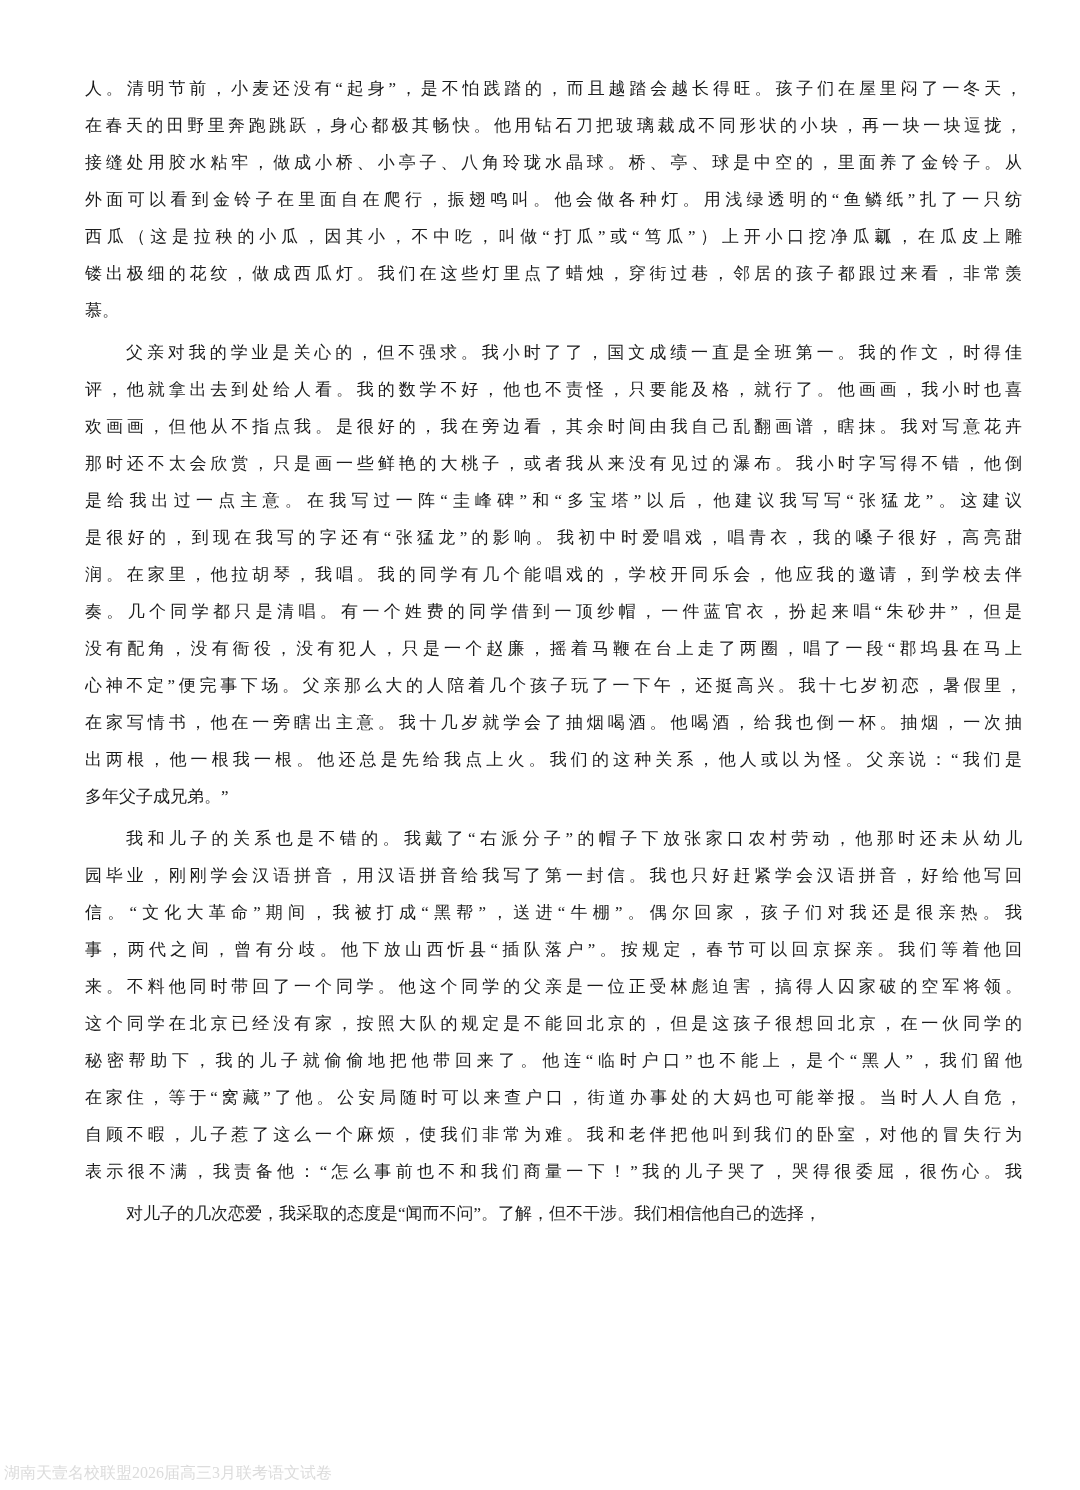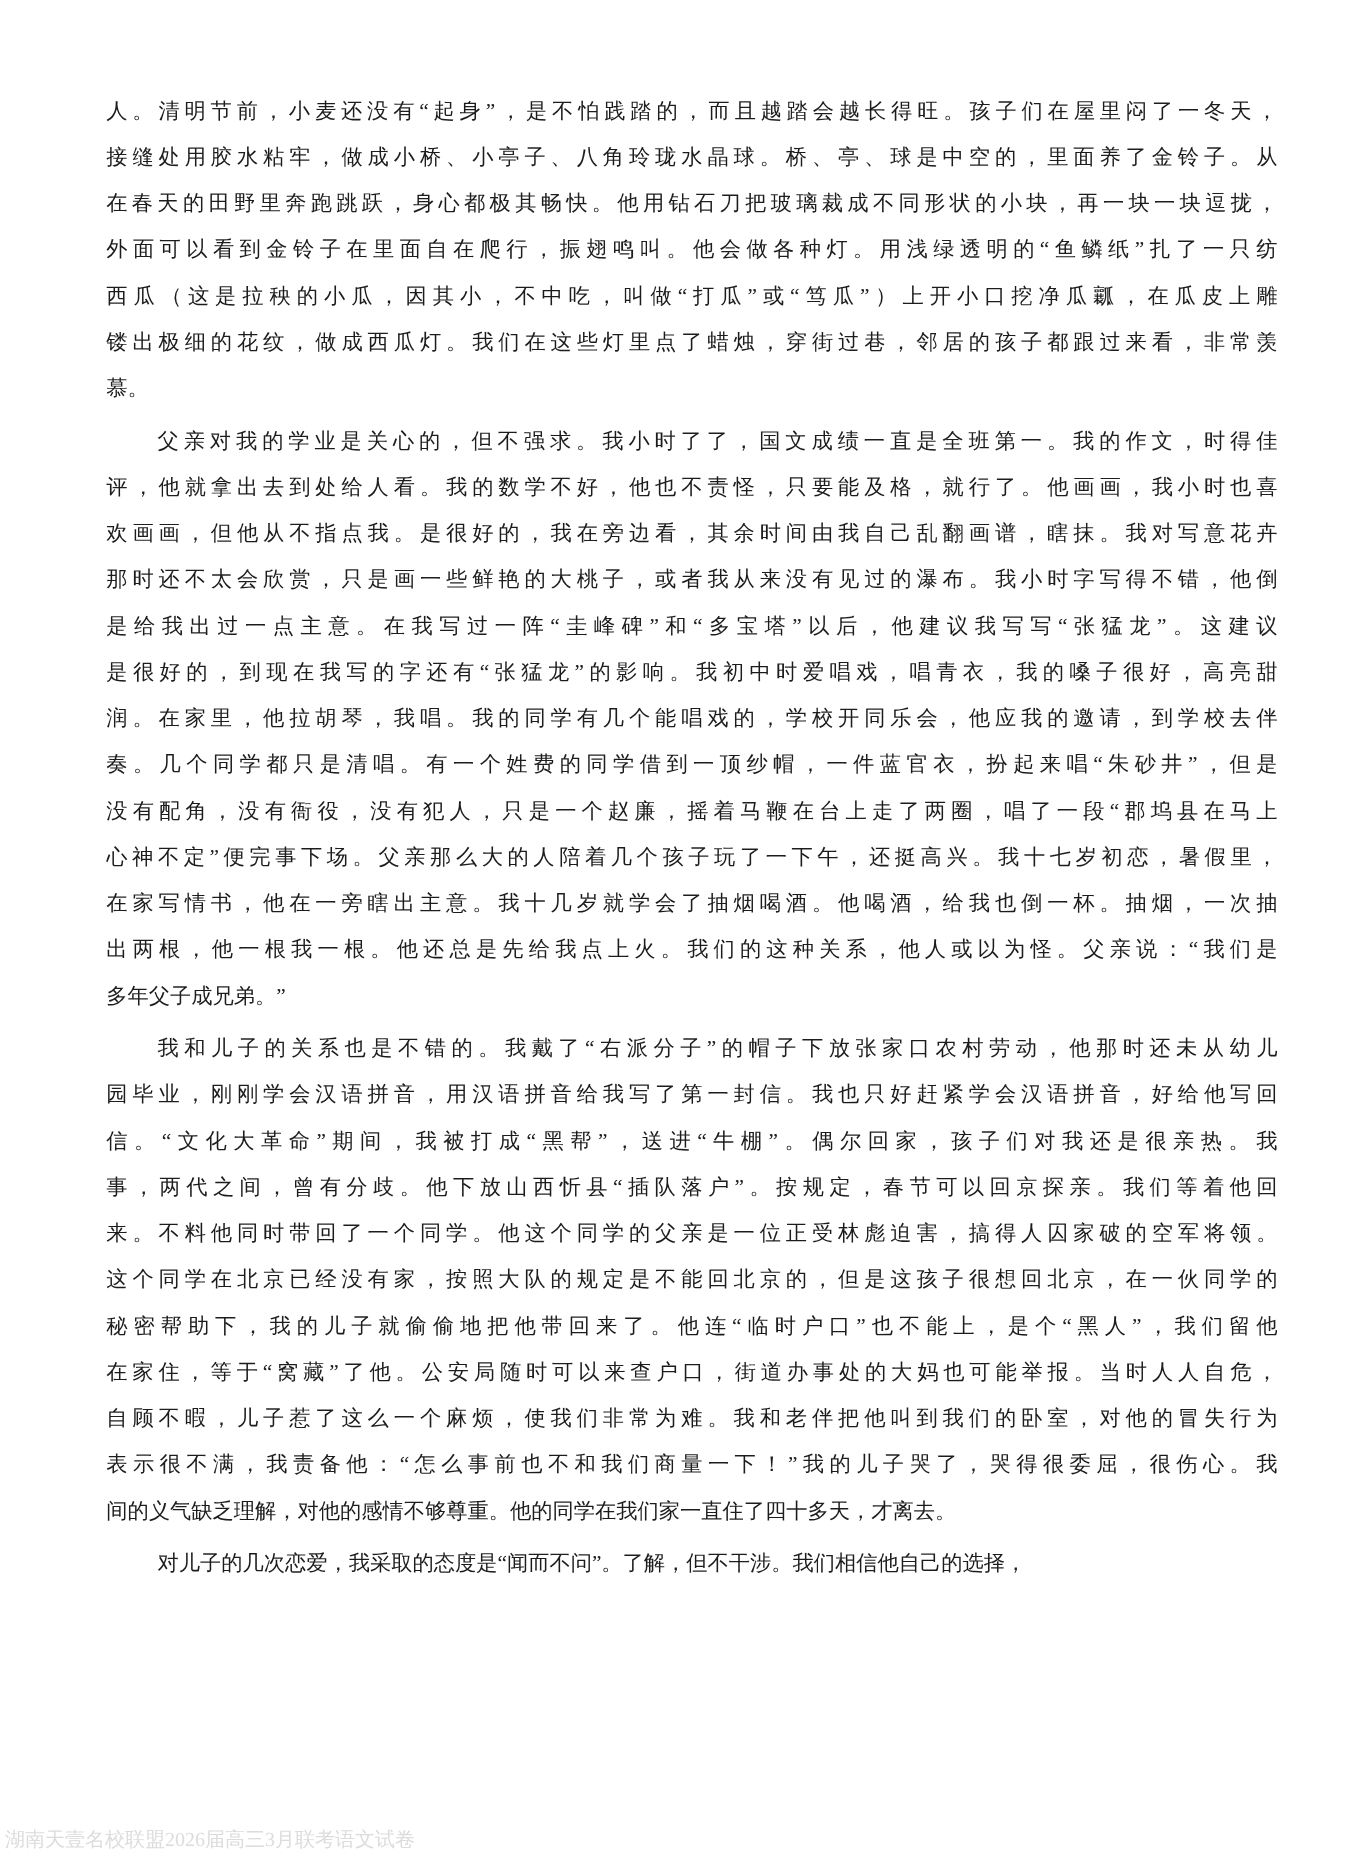--- a/index.html
+++ b/index.html
@@ -60,22 +60,22 @@
     white-space: nowrap;
   }
 </style>
 </head>
 <body style="background: rgb(255, 255, 255);">
 
 <div class="page">
   <div class="content" id="document-content" style="color: rgb(28, 28, 28);">
       <div class="para">
         <div class="line">人。清明节前，小麦还没有“起身”，是不怕践踏的，而且越踏会越长得旺。孩子们在屋里闷了一冬天，</div>
+        <div class="line">在春天的田野里奔跑跳跃，身心都极其畅快。他用钻石刀把玻璃裁成不同形状的小块，再一块一块逗拢，</div>
         <div class="line">接缝处用胶水粘牢，做成小桥、小亭子、八角玲珑水晶球。桥、亭、球是中空的，里面养了金铃子。从</div>
-        <div class="line">在春天的田野里奔跑跳跃，身心都极其畅快。他用钻石刀把玻璃裁成不同形状的小块，再一块一块逗拢，</div>
         <div class="line">外面可以看到金铃子在里面自在爬行，振翅鸣叫。他会做各种灯。用浅绿透明的“鱼鳞纸”扎了一只纺</div>
         <div class="line">西瓜（这是拉秧的小瓜，因其小，不中吃，叫做“打瓜”或“笃瓜”）上开小口挖净瓜瓤，在瓜皮上雕</div>
         <div class="line">镂出极细的花纹，做成西瓜灯。我们在这些灯里点了蜡烛，穿街过巷，邻居的孩子都跟过来看，非常羡</div>
         <div class="line last">慕。</div>
       </div>
       <div class="para">
         <div class="line indent">父亲对我的学业是关心的，但不强求。我小时了了，国文成绩一直是全班第一。我的作文，时得佳</div>
         <div class="line">评，他就拿出去到处给人看。我的数学不好，他也不责怪，只要能及格，就行了。他画画，我小时也喜</div>
         <div class="line">欢画画，但他从不指点我。是很好的，我在旁边看，其余时间由我自己乱翻画谱，瞎抹。我对写意花卉</div>
         <div class="line">那时还不太会欣赏，只是画一些鲜艳的大桃子，或者我从来没有见过的瀑布。我小时字写得不错，他倒</div>
@@ -93,20 +93,19 @@
         <div class="line indent">我和儿子的关系也是不错的。我戴了“右派分子”的帽子下放张家口农村劳动，他那时还未从幼儿</div>
         <div class="line">园毕业，刚刚学会汉语拼音，用汉语拼音给我写了第一封信。我也只好赶紧学会汉语拼音，好给他写回</div>
         <div class="line">信。“文化大革命”期间，我被打成“黑帮”，送进“牛棚”。偶尔回家，孩子们对我还是很亲热。我</div>
         <div class="line">事，两代之间，曾有分歧。他下放山西忻县“插队落户”。按规定，春节可以回京探亲。我们等着他回</div>
         <div class="line">来。不料他同时带回了一个同学。他这个同学的父亲是一位正受林彪迫害，搞得人囚家破的空军将领。</div>
         <div class="line">这个同学在北京已经没有家，按照大队的规定是不能回北京的，但是这孩子很想回北京，在一伙同学的</div>
         <div class="line">秘密帮助下，我的儿子就偷偷地把他带回来了。他连“临时户口”也不能上，是个“黑人”，我们留他</div>
         <div class="line">在家住，等于“窝藏”了他。公安局随时可以来查户口，街道办事处的大妈也可能举报。当时人人自危，</div>
         <div class="line">自顾不暇，儿子惹了这么一个麻烦，使我们非常为难。我和老伴把他叫到我们的卧室，对他的冒失行为</div>
         <div class="line">表示很不满，我责备他：“怎么事前也不和我们商量一下！”我的儿子哭了，哭得很委屈，很伤心。我</div>
-        <div class="line last">间的义气缺乏理解，对他的感情不够尊重。他的同学在我们家一直住了四十多天，才离去。</div>
       </div>
       <div class="para">
         <div class="line last indent">对儿子的几次恋爱，我采取的态度是“闻而不问”。了解，但不干涉。我们相信他自己的选择，</div>
       </div>
     </div>
   <div class="footer" style="color: rgb(220, 220, 220);">湖南天壹名校联盟2026届高三3月联考语文试卷</div>
 </div>
 
 </body></html>

